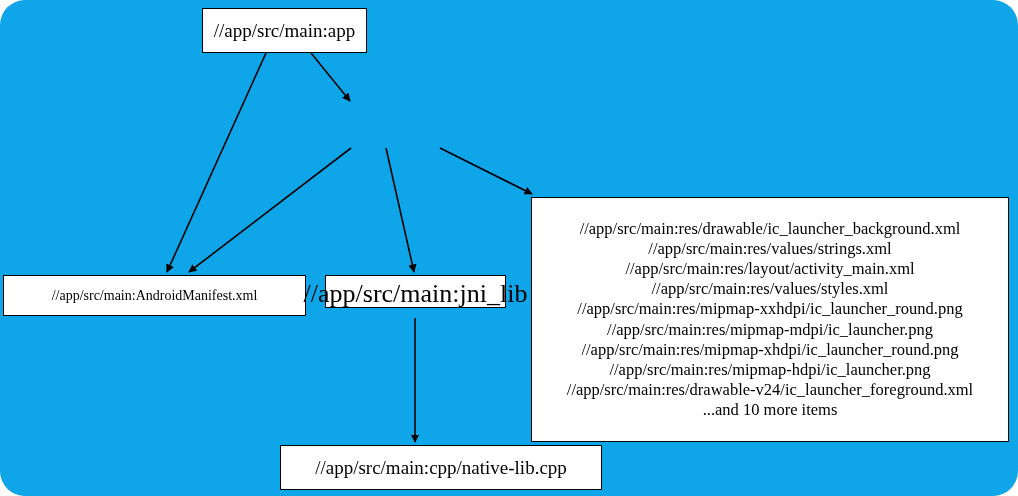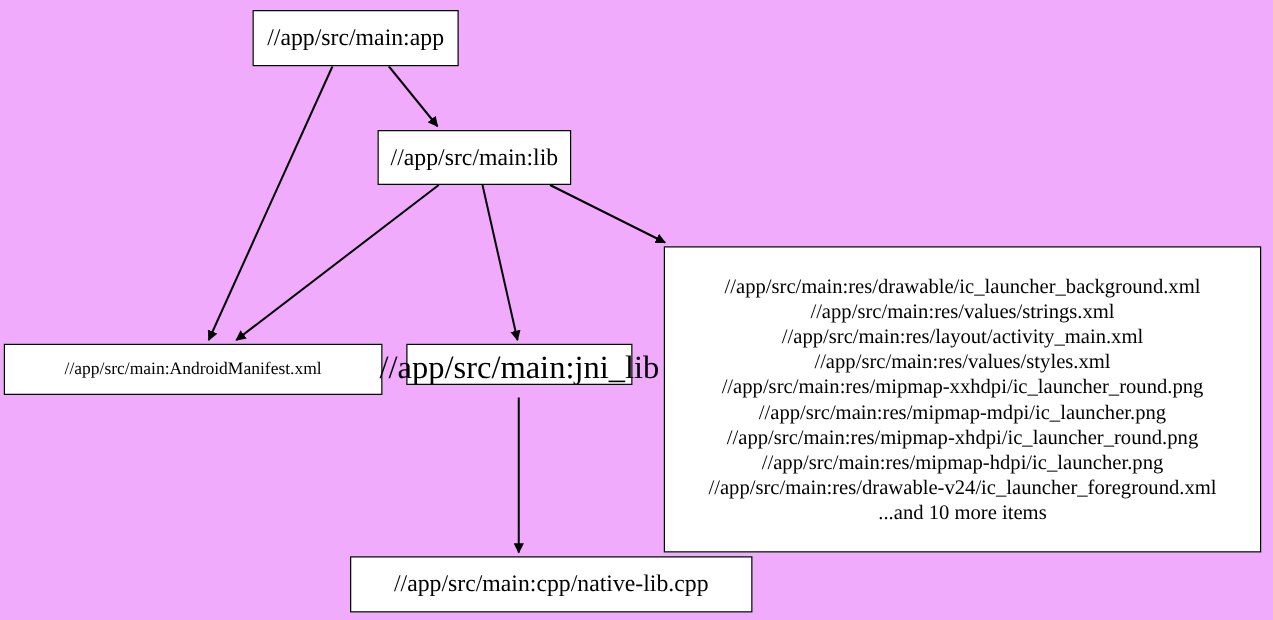--- a/index.html
+++ b/index.html
@@ -4,23 +4,24 @@
 <style>
   html, body {
     margin: 0;
     padding: 0;
     background: #ffffff;
   }
   #graph {
     position: relative;
     width: 1018px;
     height: 496px;
-    background: #f0abfc;
+    background: #0ea5e9;
     overflow: hidden;
     font-family: "Liberation Serif", "DejaVu Serif", serif;
+    border-radius: 25px;
   }
   #edges {
     position: absolute;
     left: 0;
     top: 0;
     width: 1018px;
     height: 496px;
     pointer-events: none;
   }
   .node {
@@ -68,23 +69,20 @@
       <line x1="386" y1="148" x2="414" y2="272"></line>
       <line x1="440" y1="148" x2="532" y2="194"></line>
       <line x1="415" y1="318" x2="415" y2="442"></line>
     </g>
   </svg>
 
   <div class="node n-app">
     <span class="node-label">//app/src/main:app</span>
   </div>
 
-  <div class="node n-lib">
-    <span class="node-label">//app/src/main:lib</span>
-  </div>
 
   <div class="node n-manifest">
     <span class="node-label">//app/src/main:AndroidManifest.xml</span>
   </div>
 
   <div class="node n-jni">
     <span class="node-label">//app/src/main:jni_lib</span>
   </div>
 
   <div class="node n-res">

